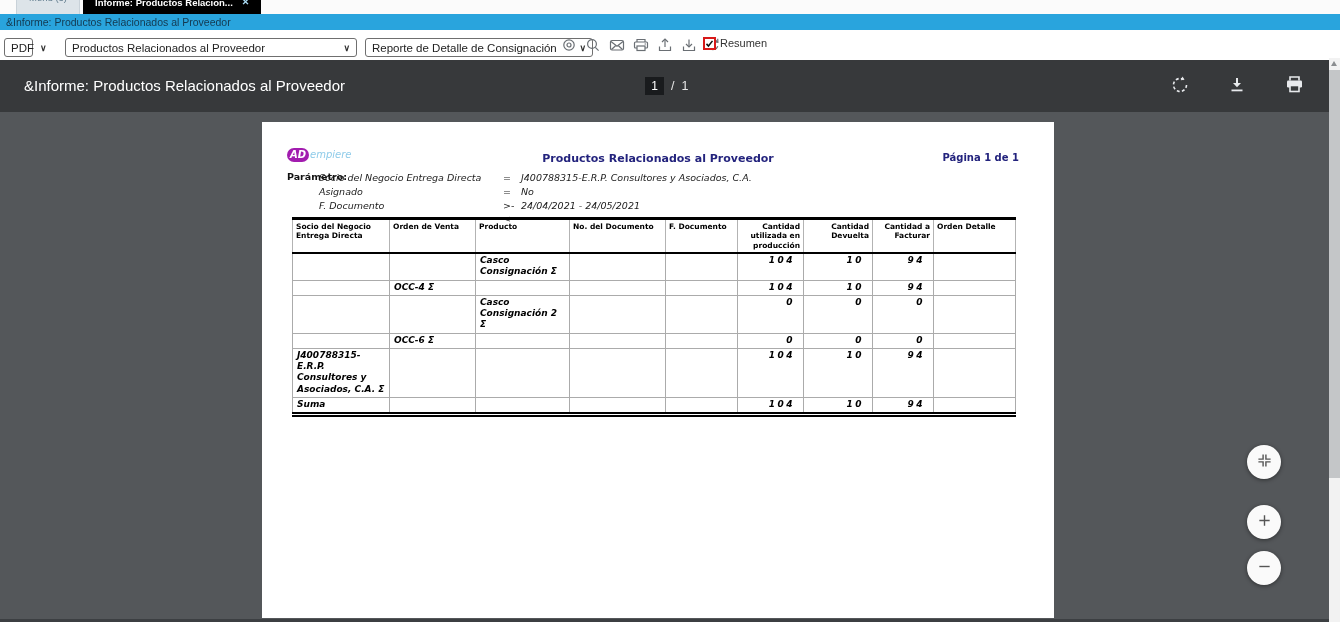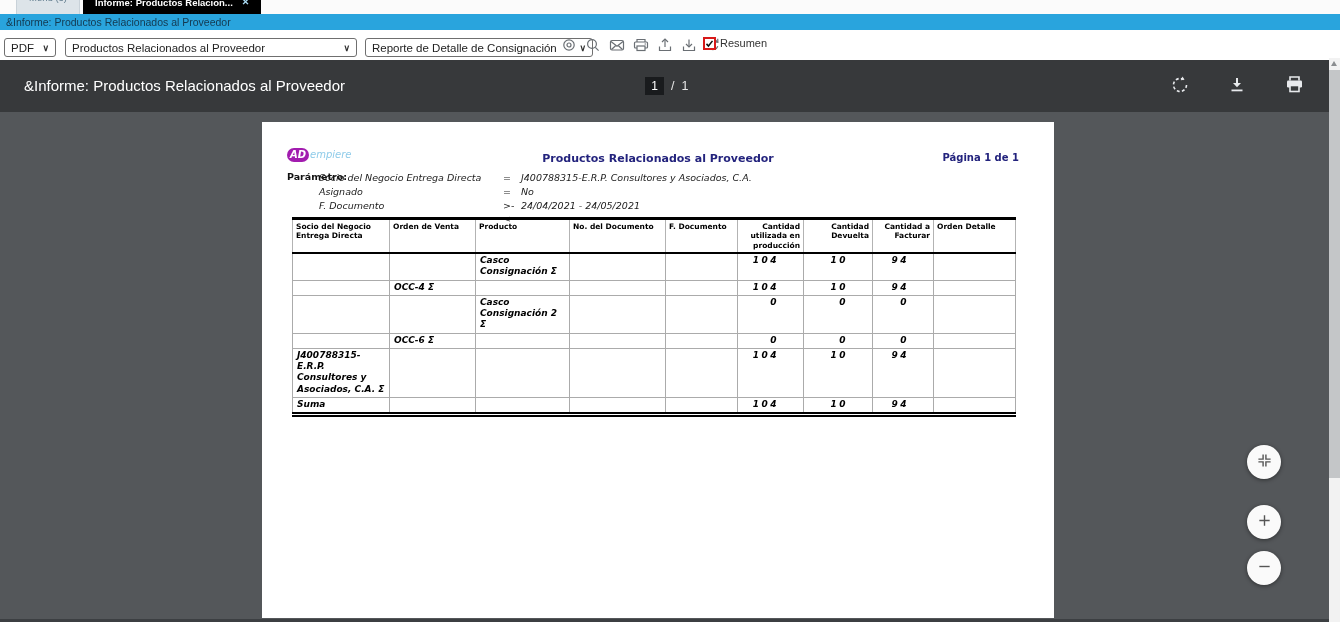--- a/index.html
+++ b/index.html
@@ -13,21 +13,21 @@
   .tab.active { background:#000000; color:#fff; font-weight:bold; display:flex; align-items:center; gap:9px; }
   .tab-close { color:#aadcf5; font-weight:bold; font-size:9px; cursor:pointer; }
 
   
   .breadcrumb { position:absolute; top:14px; left:0; right:0; height:16px; background:#29a4dd; color:#14384f; font-size:10.5px; line-height:16px; padding-left:6px; }
 
   
   .toolbar { position:absolute; top:30px; left:0; right:0; height:30px; background:#ffffff; }
   .sel { position:absolute; top:8px; height:19px; border:1px solid #6f6f6f; border-radius:3px; background:#fff; display:flex; align-items:center; justify-content:space-between; font-size:11.5px; color:#222; padding:0 6px; cursor:pointer; }
   .sel .chev { font-size:9px; font-weight:bold; color:#333; margin-left:6px; }
-  .sel-format { left:4px;  width:52px; }
+  .sel-format { left:4px;  width:29px; }
   .sel-report { left:65px; width:292px; }
   .sel-printformat { left:365px; width:228px; }
   .tb-icons { position:absolute; left:560px; top:8px; display:flex; gap:7px; align-items:center; }
   .tb-btn { width:17px; height:17px; display:flex; align-items:center; justify-content:center; background:none; border:none; cursor:pointer; padding:0; }
   .tb-btn svg { stroke:#6a6f74; fill:none; stroke-width:1.2; }
   .summary { position:absolute; left:703px; top:7px; display:flex; align-items:flex-start; gap:4px; }
   .chk { width:13px; height:13px; background:#fff; border:2px solid #d81a1a; display:flex; align-items:center; justify-content:center; cursor:pointer; }
   .chk svg { stroke:#111; stroke-width:2; fill:none; }
   .summary-label { font-size:11px; color:#333; line-height:13px;text-align:center; }
 
@@ -58,21 +58,21 @@
   .p-name { width:184px; font-style:italic; }
   .p-op { width:18px; }
   .p-value { font-style:italic; }
 
   
   .rtable-wrap { position:absolute; left:30px; top:95px; }
   table.rtable { border-collapse:collapse; table-layout:fixed; border-bottom:5px double #000; }
   .rtable th { border:1px solid #b3b3b3; border-top:3px solid #000; border-bottom:2px solid #000; font-size:7.5px; line-height:1.25; text-align:left; vertical-align:top; padding:2px 3px; color:#000; }
   .rtable th.num { text-align:right; }
   .rtable td { border:1px solid #ababab; font-size:9px; font-weight:bold; font-style:italic; line-height:1.25; vertical-align:top; padding:1px 4px 2px; height:15px; color:#000; }
-  .rtable td.num { text-align:right; letter-spacing:2.5px; padding-right:24px; }
+  .rtable td.num { text-align:right; letter-spacing:2.5px; padding-right:8px; }
 
   
   .fab { position:absolute; width:34px; height:34px; border-radius:50%; background:#fafafa; box-shadow:0 1px 4px rgba(0,0,0,.45); display:flex; align-items:center; justify-content:center; border:none; cursor:pointer; }
   .fab svg { stroke:#555; stroke-width:1.5; fill:none; }
   .fab-fit  { left:1247px; top:445px; }
   .fab-plus { left:1247px; top:505px; }
   .fab-minus{ left:1247px; top:551px; }
 
   
   .scrollbar { position:absolute; top:58px; right:0; width:11px; bottom:0; background:#f2f2f2; }

